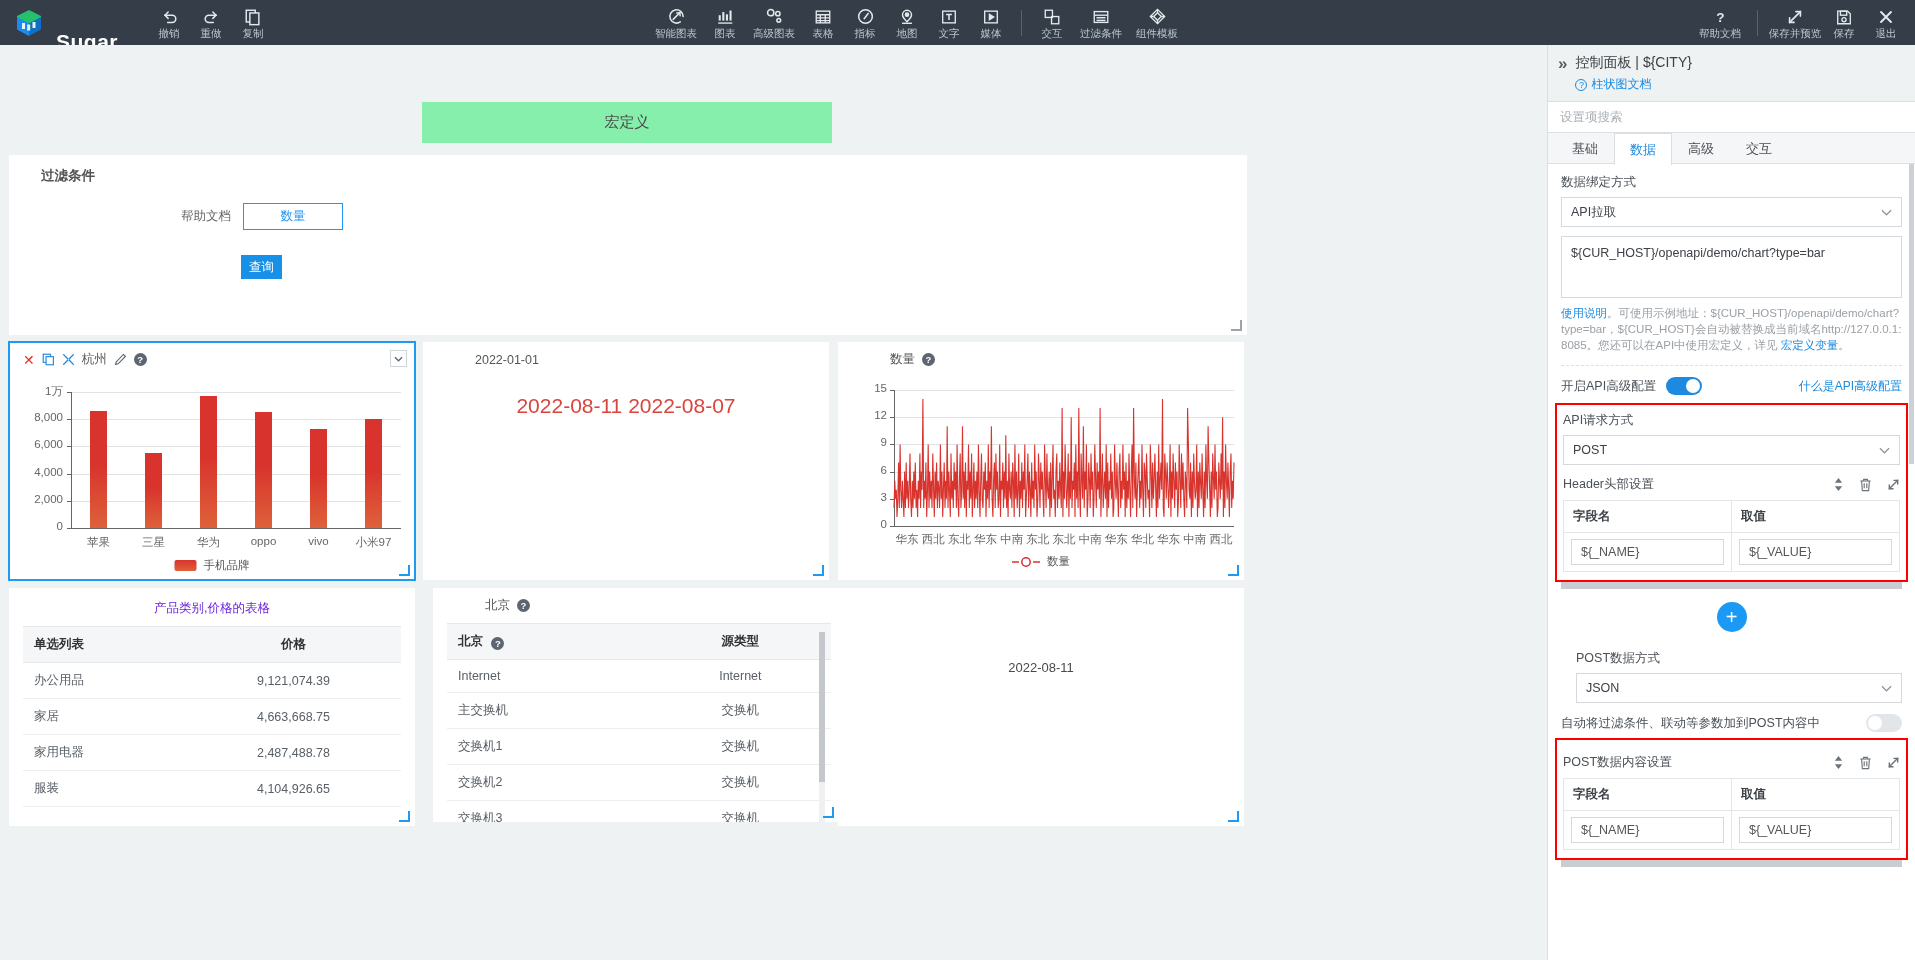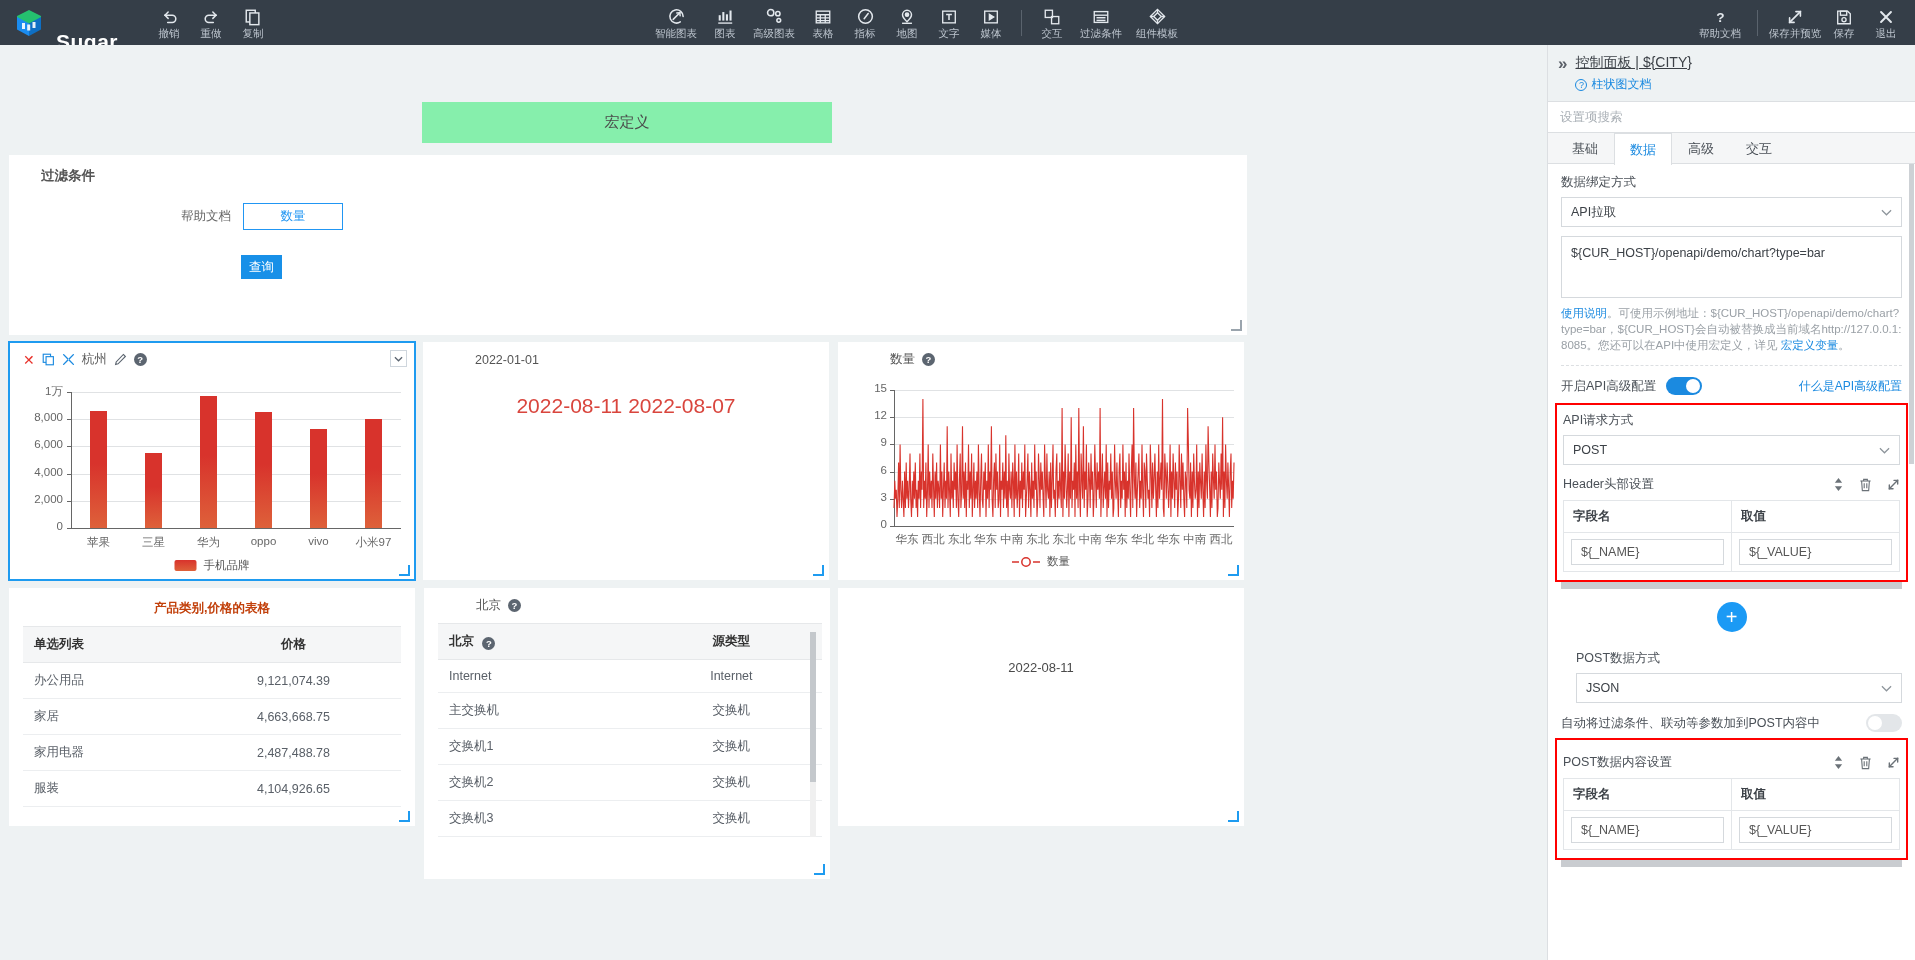--- a/index.html
+++ b/index.html
@@ -61,21 +61,21 @@
   }
   .resize-corner {
     position: absolute; right: 5px; bottom: 4px; width: 11px; height: 11px;
     border-right: 2px solid #1e9bf0; border-bottom: 2px solid #1e9bf0; cursor: nwse-resize;
   }
   .resize-corner.grey { border-color: #9aa4ad; }
 
   .widget { position: absolute; background: #fff; }
   .widget.selected { outline: 2px solid #1e9bf0; outline-offset: -1px; }
   .w-head { display: flex; align-items: center; gap: 7px; padding: 9px 0 0 14px; font-size: 12.5px; color: #555; }
-  .w-title-center { padding: 12px 0 0 0; text-align: center; font-size: 12.5px; color: #c2410c; font-weight: bold; }
+  .w-title-center { padding: 12px 0 0 0; text-align: center; font-size: 12.5px; color: #6d28d9; }
   .w-title-left { padding: 11px 0 0 52px; font-size: 12.5px; color: #555; }
   .hdr-ico { cursor: pointer; display: flex; align-items: center; }
   .qmark {
     display: inline-flex; width: 13px; height: 13px; border-radius: 50%;
     background: #5c6570; color: #fff; font-size: 9.5px; font-weight: bold;
     align-items: center; justify-content: center; cursor: pointer; flex: 0 0 13px;
   }
   .sel-close { color: #e8322b; font-size: 14px; font-weight: bold; line-height: 1; cursor: pointer;}
   .w-caret {
     position: absolute; right: 8px; top: 8px; width: 17px; height: 17px;
@@ -112,21 +112,21 @@
 
   .bigdate { text-align: center; font-size: 21px; color: #d9453d; }
 
   
   .rpanel {
     width: 368px; flex: 0 0 368px; background: #fff; border-left: 1px solid #dcdfe2;
     display: flex; flex-direction: column; min-height: 0;
   }
   .rp-head { background: #eef2f3; padding: 9px 10px 8px 10px; border-bottom: 1px solid #dcdfe2; display: flex; gap: 10px; }
   .rp-chevrons { color: #5a6068; font-size: 17px; font-weight: bold; line-height: 20px; cursor: pointer; letter-spacing: -2px;}
-  .rp-title { font-size: 14px; color: #3c4147; text-decoration: underline; }
+  .rp-title { font-size: 14px; color: #3c4147; }
   .rp-doc { font-size: 12px; color: #1b8ae0; margin-top: 4px; display: flex; align-items: center; gap: 4px; cursor: pointer;}
   .rp-doc .qm2 {
     width: 12px; height: 12px; border-radius: 50%; border: 1px solid #1b8ae0; color: #1b8ae0;
     font-size: 9px; display: inline-flex; align-items: center; justify-content: center;
   }
   .rp-search {
     height: 31px; border-bottom: 1px solid #dcdfe2; display: flex; align-items: center;
     padding: 0 12px; font-size: 12.5px; color: #aab0b6;
   }
   .rp-tabs { display: flex; background: #f5f6f7; border-bottom: 1px solid #dcdfe2; height: 31px; padding-left: 8px; }
@@ -560,21 +560,21 @@
               </tr>
             <tr>
               <td>服装</td>
               <td class="r">4,104,926.65</td>
               </tr>
           </tbody>
         </table>
         <div class="resize-corner"></div>
       </div>
 
-      <div class="widget" style="left:424px;top:543px;width:406px;height:291px;overflow:hidden;">
+      <div class="widget" style="left:433px;top:543px;width:406px;height:234px;overflow:hidden;">
         <div class="w-head" style="padding-left:52px;">
           <span>北京</span>
           <span class="qmark">?</span>
         </div>
         <div class="tbl-scroll">
           <table class="dt" style="width:calc(100% - 22px);margin-right:8px;">
             <thead>
                 <tr>
               <th>
                 <span>北京</span>

